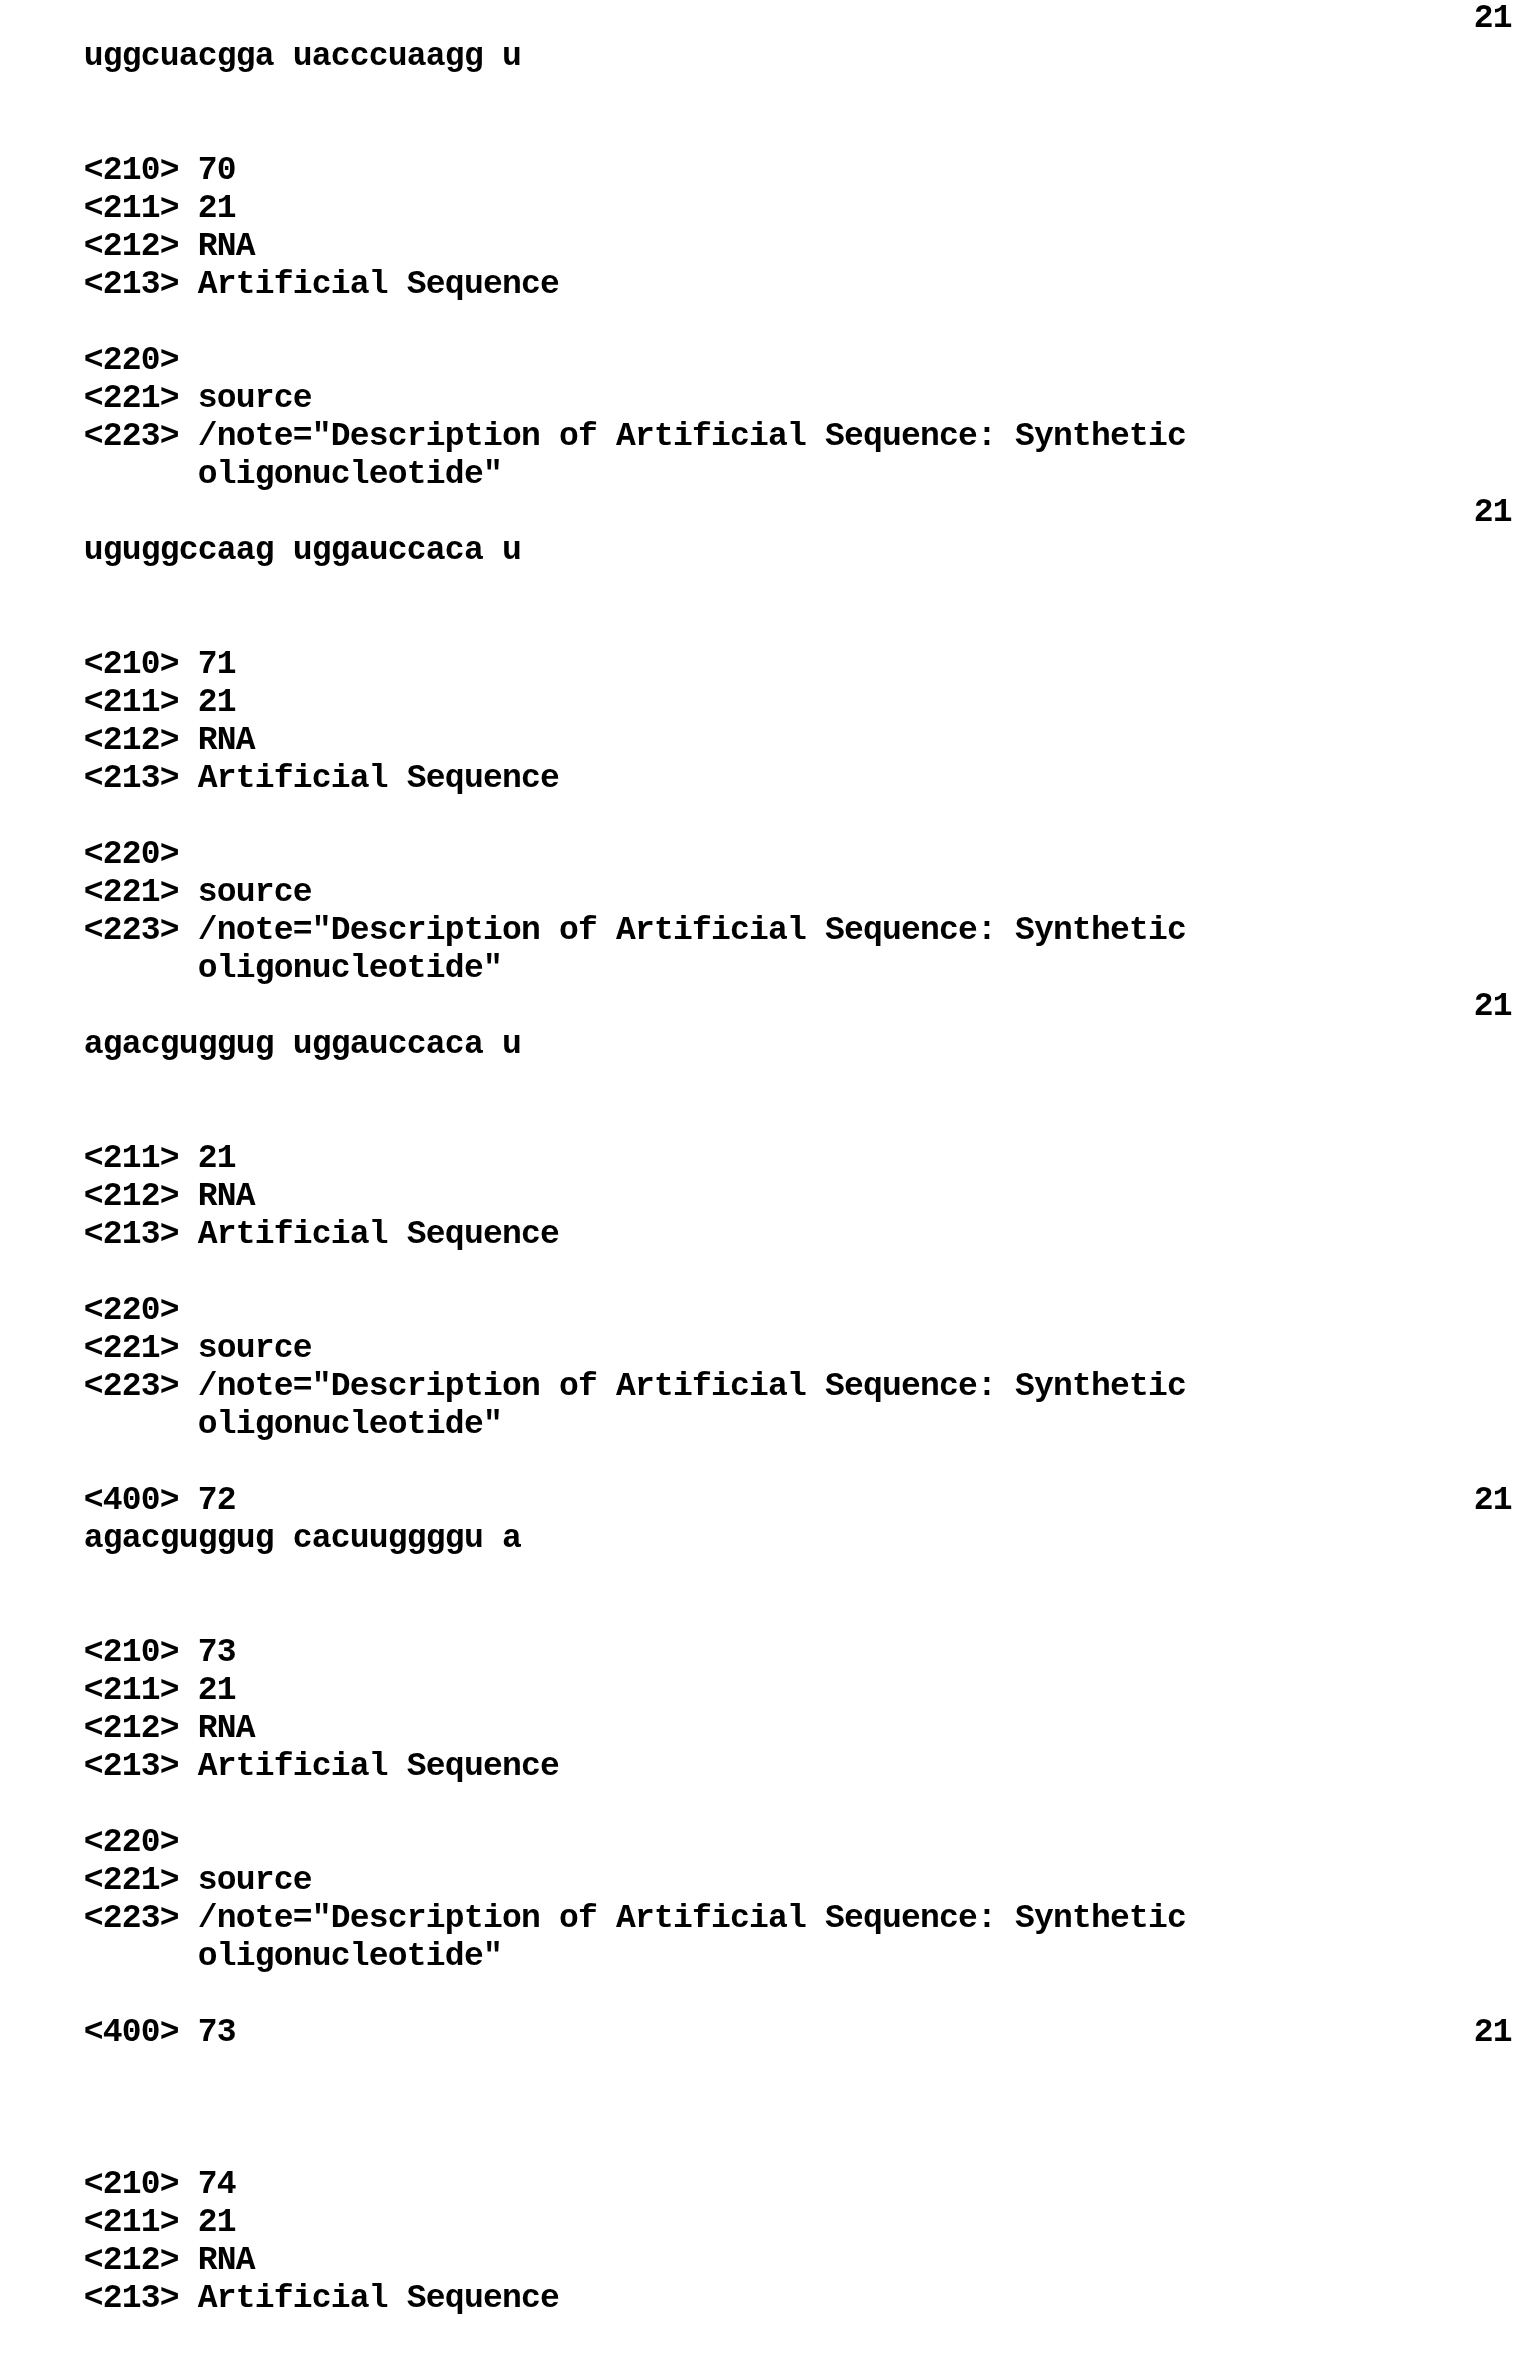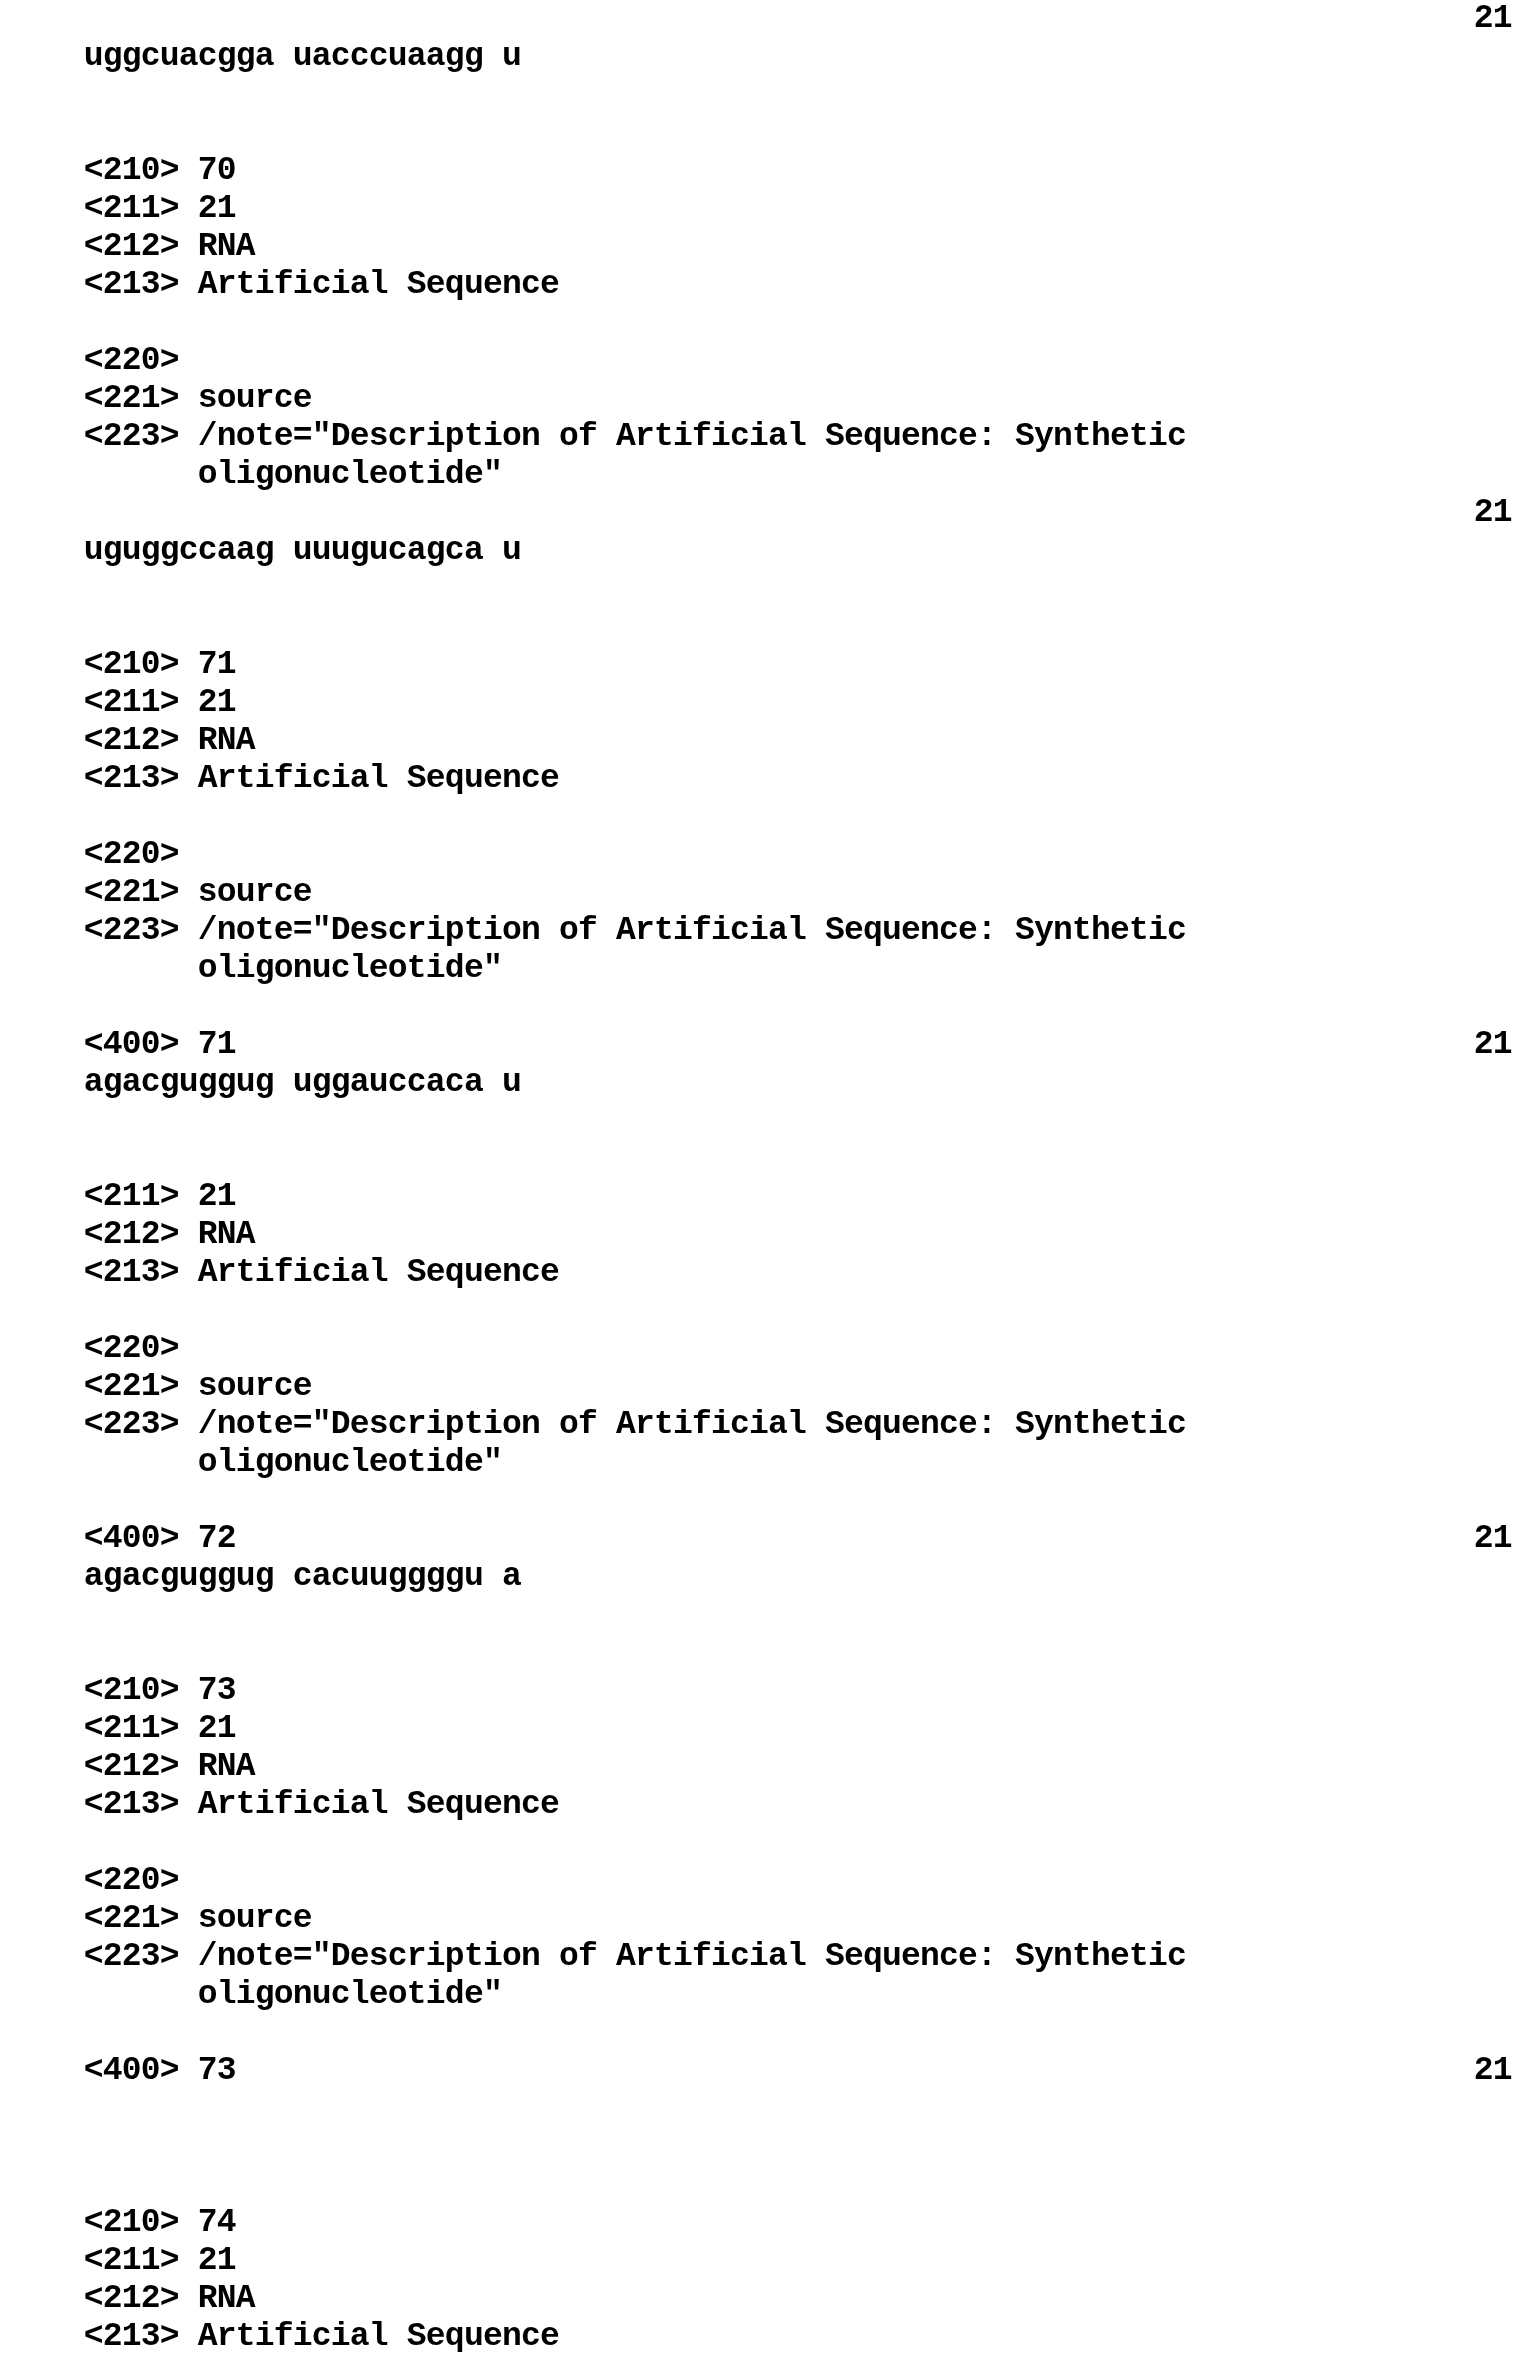--- a/index.html
+++ b/index.html
@@ -72,21 +72,21 @@
     <div class="line">
     <span class="text">&lt;223&gt; /note="Description of Artificial Sequence: Synthetic</span>
   </div>
     <div class="line">
     <span class="text">      oligonucleotide"</span>
   </div>
     <div class="line">
     <span class="text"></span>
   </div>
     <div class="line">
-    <span class="text">uguggccaag uuugucagca u</span>
+    <span class="text">uguggccaag uggauccaca u</span>
   <span class="count">21</span></div>
     <div class="line">
     <span class="text"></span>
   </div>
     <div class="line">
     <span class="text"></span>
   </div>
     <div class="line">
     <span class="text">&lt;210&gt; 71</span>
   </div>
@@ -109,23 +109,20 @@
     <span class="text">&lt;221&gt; source</span>
   </div>
     <div class="line">
     <span class="text">&lt;223&gt; /note="Description of Artificial Sequence: Synthetic</span>
   </div>
     <div class="line">
     <span class="text">      oligonucleotide"</span>
   </div>
     <div class="line">
     <span class="text"></span>
-  </div>
-    <div class="line">
-    <span class="text">&lt;400&gt; 71</span>
   </div>
     <div class="line">
     <span class="text">agacguggug uggauccaca u</span>
   <span class="count">21</span></div>
     <div class="line">
     <span class="text"></span>
   </div>
     <div class="line">
     <span class="text"></span>
   </div>

